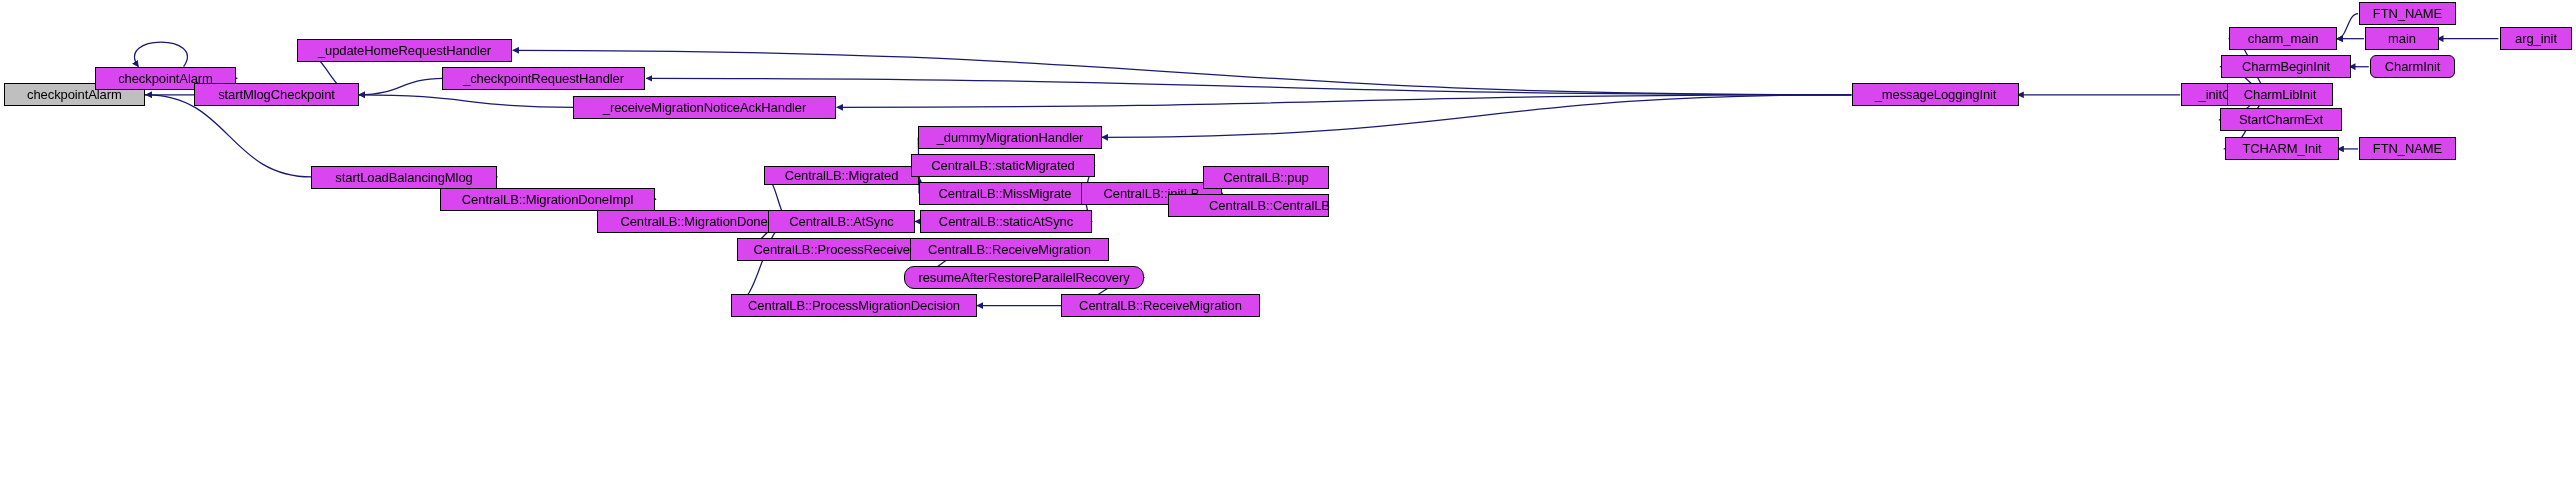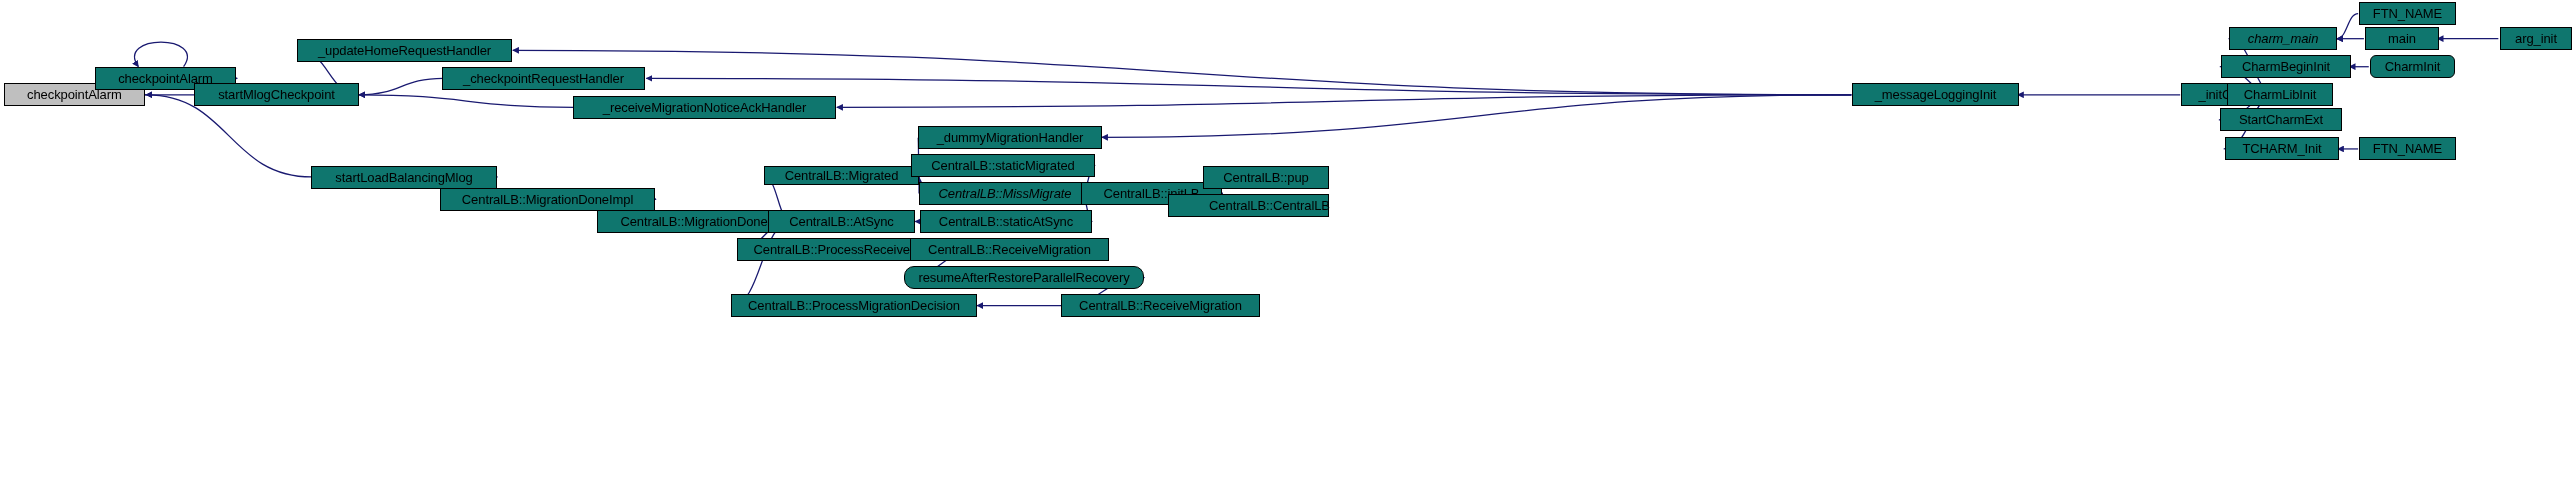--- a/index.html
+++ b/index.html
@@ -15,21 +15,21 @@
   #edges{
     position:absolute;
     left:0; top:0;
     width:2576px; height:500px;
     pointer-events:none;
   }
   .node{
     position:absolute;
     box-sizing:border-box;
     border:1px solid #000000;
-    background:#0f766e;
+    background:#d946ef;
     color:#000000;
     display:flex;
     align-items:center;
     justify-content:center;
     white-space:nowrap;
     font-size:13px;
     line-height:1;
     letter-spacing:-0.1px;
     z-index:2;
   }
@@ -203,21 +203,21 @@
       </div>
       <div class="node" style="left: 597px; top: 210px; width: 194px; height: 23px;">
         <span class="node-label">CentralLB::MigrationDone</span>
       </div>
       <div class="node" style="left: 1852px; top: 83px; width: 167px; height: 23px;">
         <span class="node-label">_messageLoggingInit</span>
       </div>
       <div class="node" style="left: 2181px; top: 83px; width: 97px; height: 23px;">
         <span class="node-label">_initCharm</span>
       </div>
-      <div class="node" style="left: 2229px; top: 27px; width: 108px; height: 23px; font-style: italic;">
+      <div class="node" style="left: 2229px; top: 27px; width: 108px; height: 23px;">
         <span class="node-label">charm_main</span>
       </div>
       <div class="node" style="left: 2359px; top: 1.9px; width: 97px; height: 23px;">
         <span class="node-label">FTN_NAME</span>
       </div>
       <div class="node" style="left: 2365px; top: 27px; width: 74px; height: 23px;">
         <span class="node-label">main</span>
       </div>
       <div class="node" style="left: 2500px; top: 27px; width: 72px; height: 23px;">
         <span class="node-label">arg_init</span>
@@ -242,21 +242,21 @@
       </div>
       <div class="node" style="left: 918px; top: 126px; width: 184px; height: 23px;">
         <span class="node-label">_dummyMigrationHandler</span>
       </div>
       <div class="node" style="left: 764px; top: 166px; width: 155px; height: 19px;">
         <span class="node-label">CentralLB::Migrated</span>
       </div>
       <div class="node" style="left: 911px; top: 154px; width: 184px; height: 23px;">
         <span class="node-label">CentralLB::staticMigrated</span>
       </div>
-      <div class="node" style="left: 919px; top: 182px; width: 172px; height: 23px; font-style: italic;">
+      <div class="node" style="left: 919px; top: 182px; width: 172px; height: 23px;">
         <span class="node-label">CentralLB::MissMigrate</span>
       </div>
       <div class="node" style="left: 1081px; top: 182px; width: 141px; height: 23px;">
         <span class="node-label">CentralLB::initLB</span>
       </div>
       <div class="node" style="left: 1203px; top: 166px; width: 126px; height: 23px;">
         <span class="node-label">CentralLB::pup</span>
       </div>
       <div class="node" style="left: 1168px; top: 194px; width: 161px; height: 23px; padding-left: 42px;">
         <span class="node-label">CentralLB::CentralLB</span>

